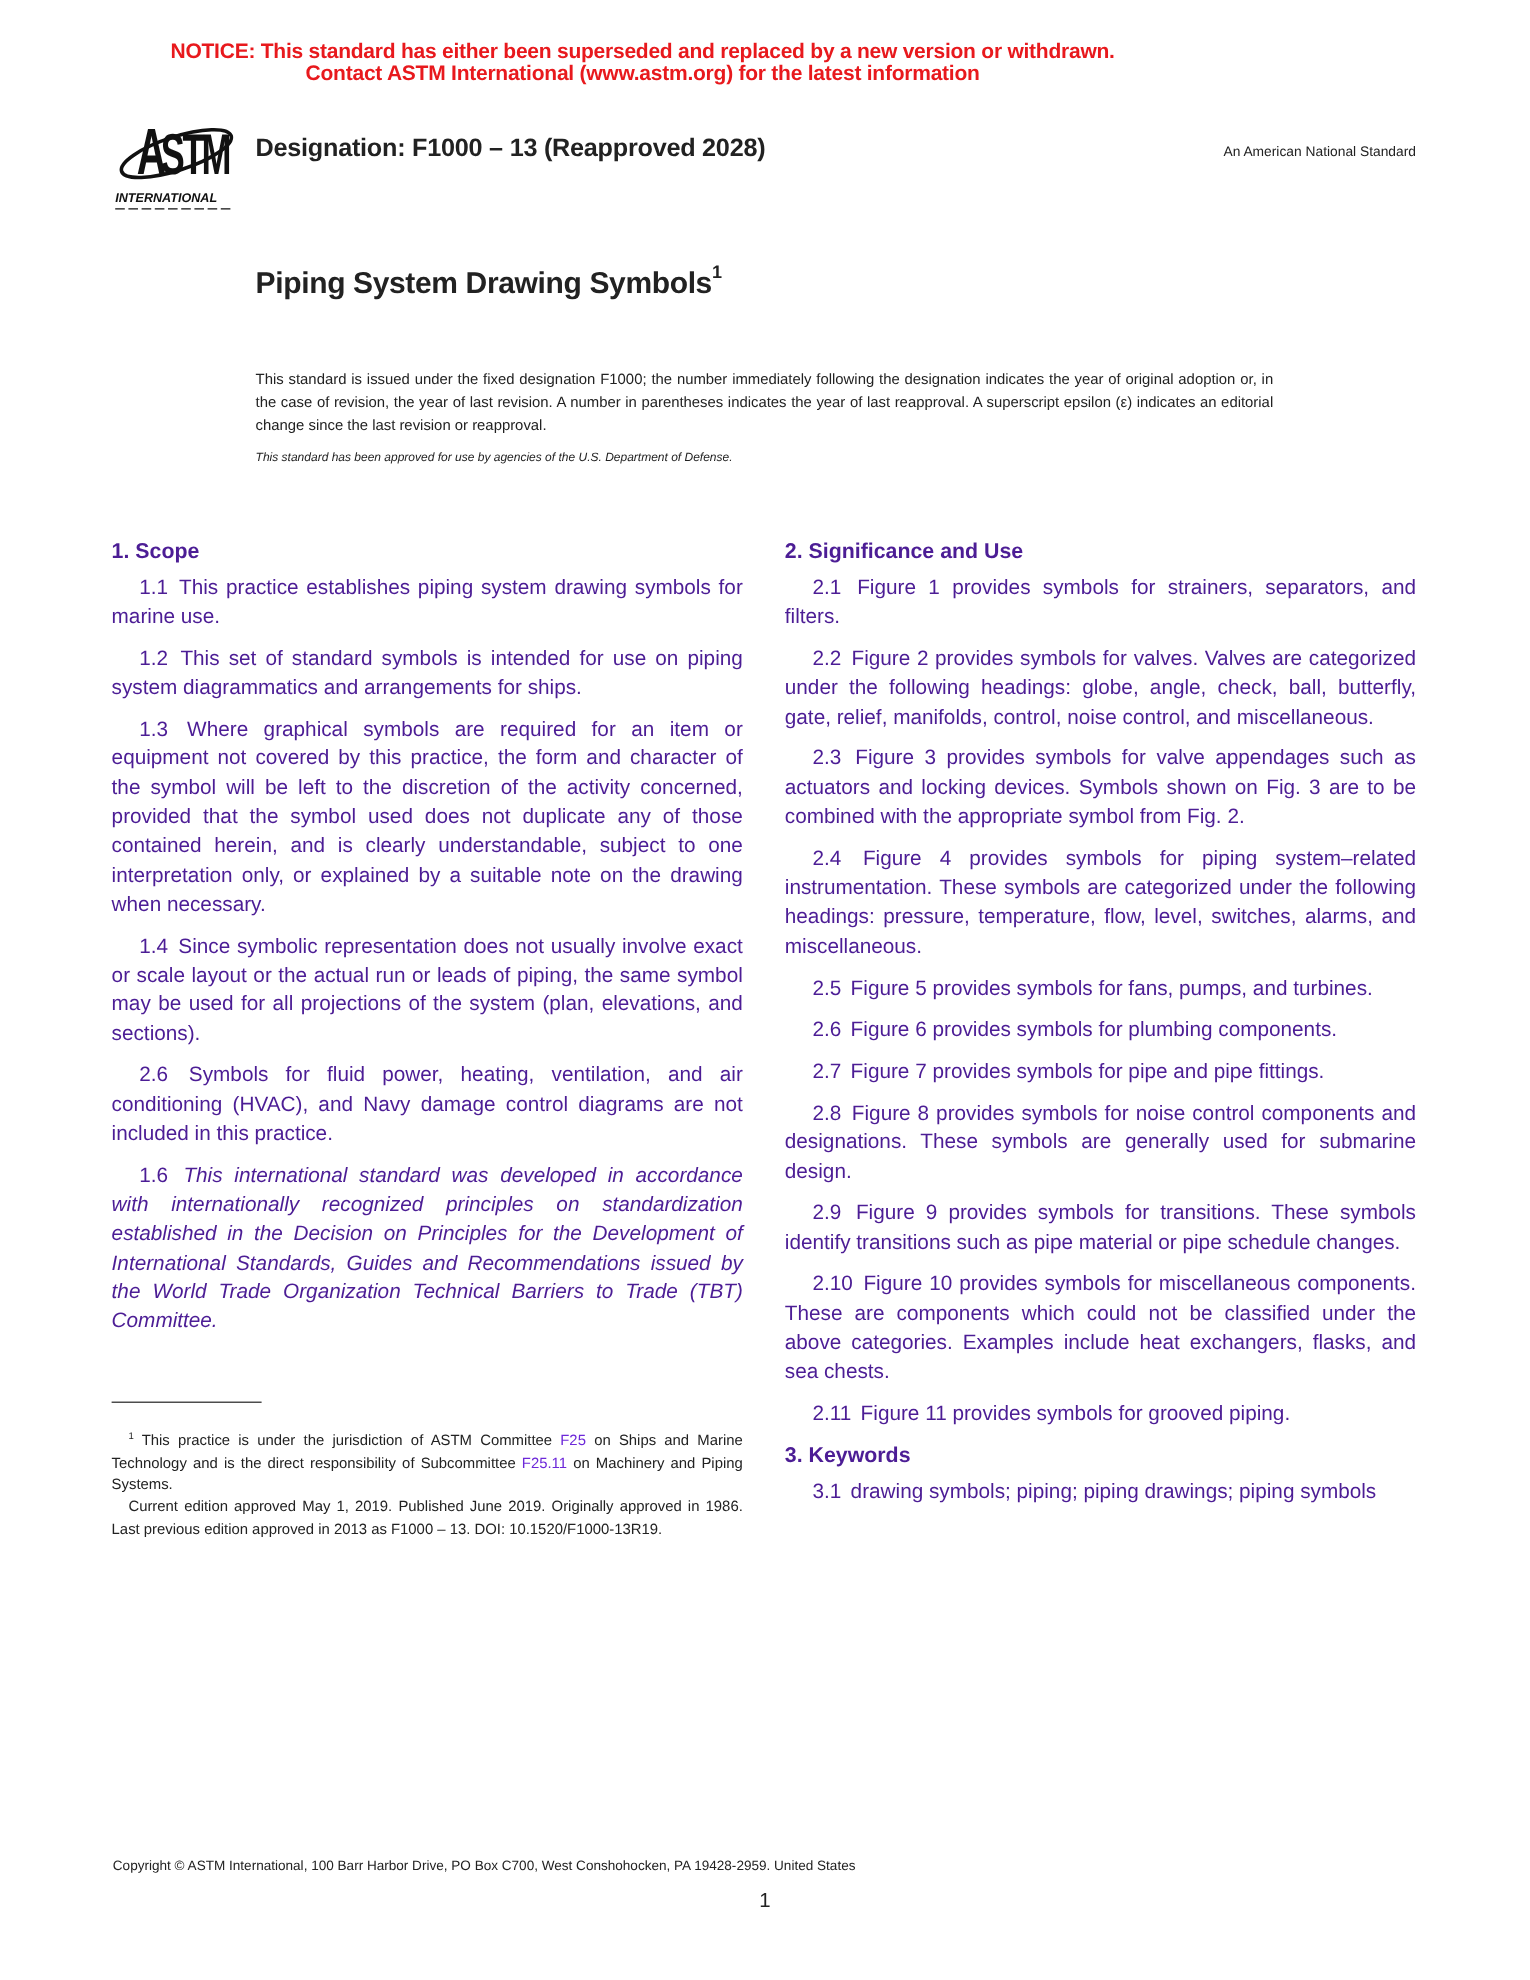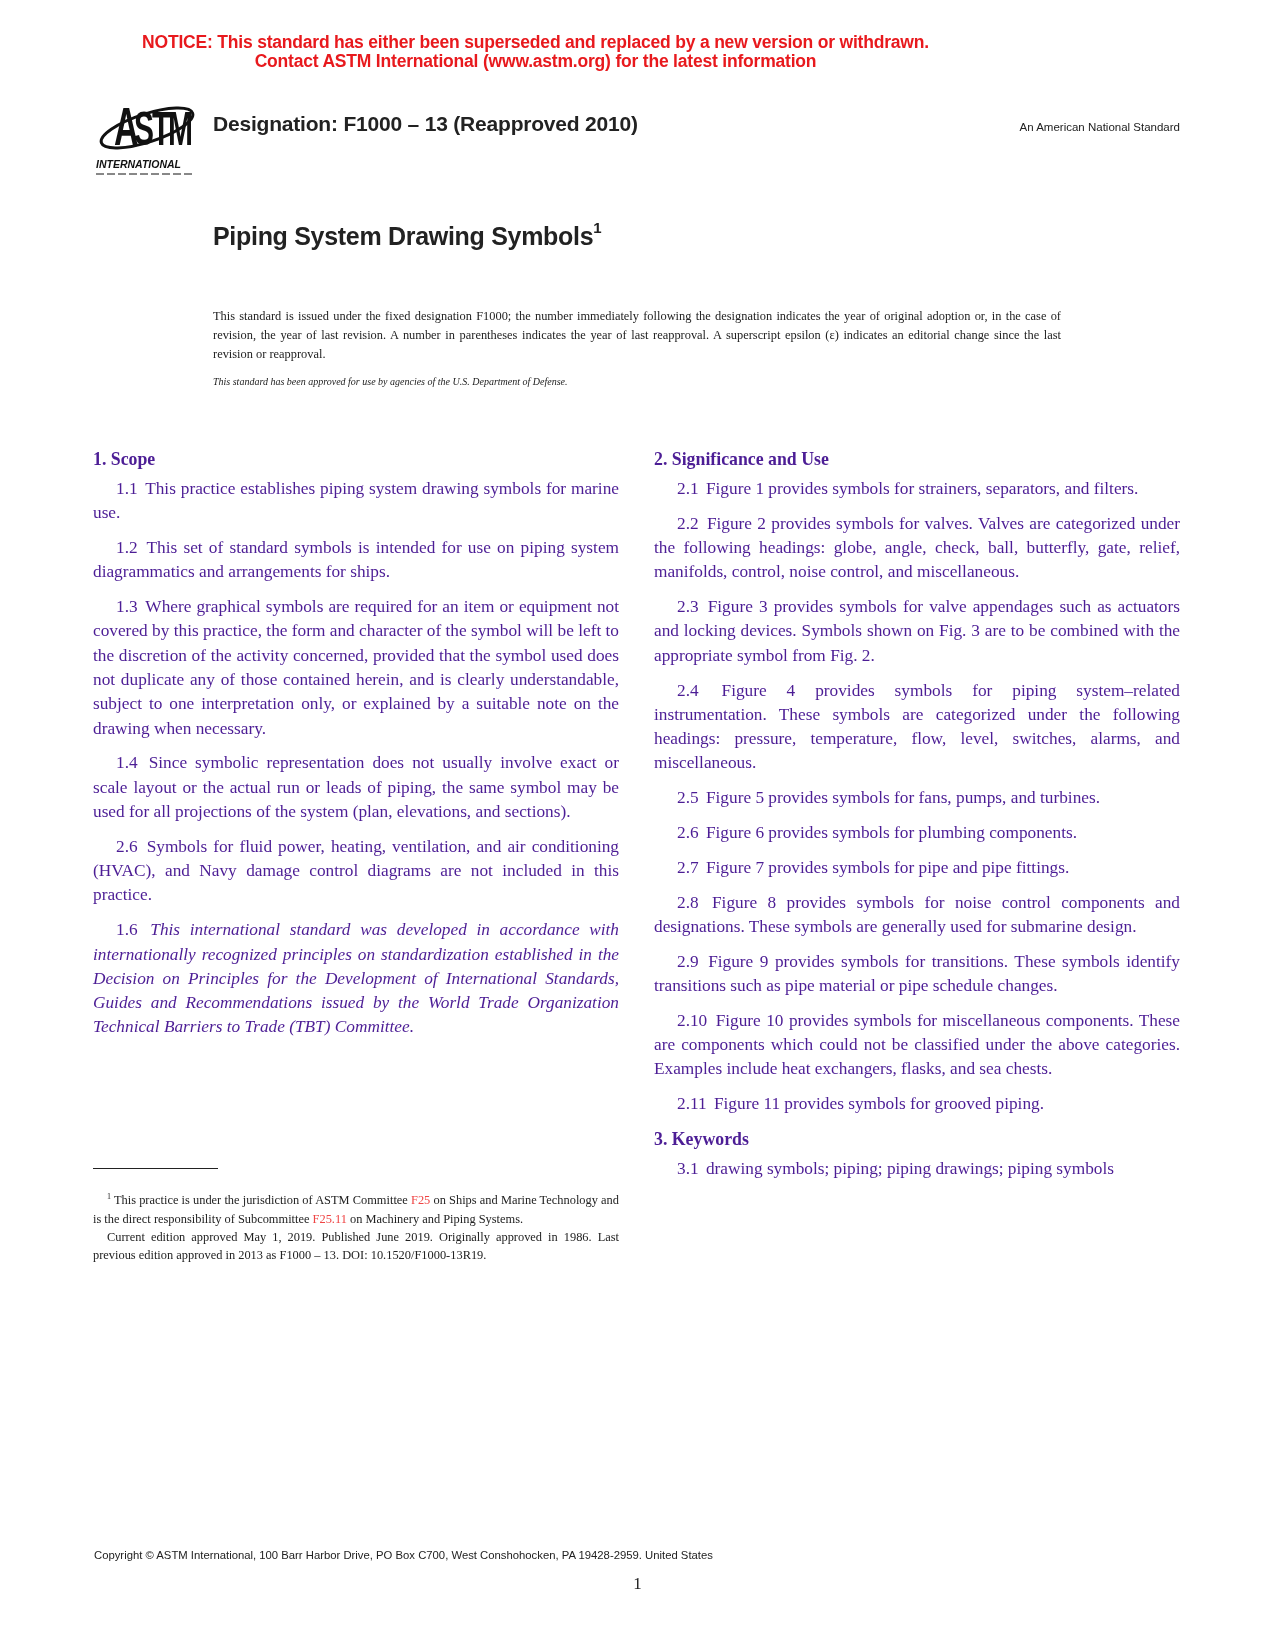--- a/index.html
+++ b/index.html
@@ -1,18 +1,18 @@
 <!DOCTYPE html>
 <html><head>
 <meta charset="utf-8">
 <style>
   html, body { margin: 0; padding: 0; background: #ffffff; }
   body { width: 1275px; height: 1650px; position: relative; overflow: hidden; color: #1a1a1a; }
   .sans { font-family: "Liberation Sans", "DejaVu Sans", sans-serif; }
-  .serif { font-family: Liberation Serif, serif; }
+  .serif { font-family: Liberation Sans, sans-serif; }
 
   .notice { position: absolute; left: 0; width: 1071px; top: 33px; text-align: center; color: #e8191d; font-weight: bold; font-size: 17.5px; line-height: 19px; letter-spacing: -0.2px; }
 
   .logo { position: absolute; left: 94px; top: 84px; width: 108px; height: 96px; }
   .designation { position: absolute; left: 213px; top: 112px; font-size: 21px; font-weight: bold; color: #222; letter-spacing: -0.2px; }
   .ans { position: absolute; right: 95px; top: 121px; font-size: 11.5px; color: #222; }
 
   .title { position: absolute; left: 213px; top: 215px; font-size: 25px; font-weight: bold; line-height: 32px; color: #222; letter-spacing: -0.3px; }
   .title sup { font-size: 15px; position: relative; top: -3px; }
 
@@ -25,21 +25,21 @@
   .col h2 { font-size: 17.8px; font-weight: bold; margin: 0 0 6px 0; line-height: 24px; }
   .col p { margin: 0 0 10.5px 0; text-indent: 23px; text-align: justify; }
   .col p .num { margin-right: 3px; }
   .col p.ital .txt { font-style: italic; }
   .col h2.kw { margin-top: 3px; }
 
   .fn-rule { position: absolute; left: 93px; top: 1168px; width: 125px; border-top: 1.5px solid #222; }
   .footnotes { position: absolute; left: 93px; top: 1188px; width: 526px; font-size: 12.4px; line-height: 18.4px; color: #222; }
   .footnotes p { margin: 0; text-indent: 14px; text-align: justify; }
   .footnotes sup { font-size: 8px; }
-  .link { color: #ef4444; }
+  .link { color: #6d28d9; }
 
   .copyright { position: absolute; left: 94px; top: 1549px; font-size: 11.3px; color: #222; }
   .pagenum { position: absolute; left: 0; width: 1275px; top: 1574px; text-align: center; font-size: 17px; color: #222; }
 </style>
 </head>
 <body>
 
 <div class="notice sans">
   <div>NOTICE: This standard has either been superseded and replaced by a new version or withdrawn.</div>
   <div>Contact ASTM International (www.astm.org) for the latest information</div>
@@ -50,21 +50,21 @@
     <ellipse cx="53" cy="44" rx="48" ry="14" fill="none" stroke="#111" stroke-width="3" transform="rotate(-18 53 44)"></ellipse>
     <text x="20" y="60" font-family="Liberation Sans, sans-serif" font-weight="bold" font-size="34" fill="#111" transform="scale(1,1.6) translate(0,-22)">A</text>
     <text x="40" y="60" font-family="Liberation Sans, sans-serif" font-weight="bold" font-size="30" fill="#111" transform="scale(1,1.6) translate(0,-22)">S</text>
     <text x="58" y="60" font-family="Liberation Sans, sans-serif" font-weight="bold" font-size="30" fill="#111" transform="scale(1,1.6) translate(0,-22)">T</text>
     <text x="74" y="60" font-family="Liberation Sans, sans-serif" font-weight="bold" font-size="30" fill="#111" transform="scale(1,1.6) translate(0,-22)">M</text>
     <text x="2" y="84" font-family="Liberation Sans, sans-serif" font-weight="bold" font-style="italic" font-size="10.5" fill="#111">INTERNATIONAL</text>
     <line x1="2" y1="90" x2="100" y2="90" stroke="#111" stroke-width="1" stroke-dasharray="8 3"></line>
   </svg>
 </div>
 
-<div class="designation sans">Designation: F1000 – 13 (Reapproved 2010)</div>
+<div class="designation sans">Designation: F1000 – 13 (Reapproved 2028)</div>
 <div class="ans sans">An American National Standard</div>
 
 <div class="title sans">
   <div><span>Piping System Drawing Symbols</span><sup>1</sup></div>
 </div>
 
 <div class="intro serif">This standard is issued under the fixed designation F1000; the number immediately following the designation indicates the year of original adoption or, in the case of revision, the year of last revision. A number in parentheses indicates the year of last reapproval. A superscript epsilon (ε) indicates an editorial change since the last revision or reapproval.</div>
 <div class="dod serif">This standard has been approved for use by agencies of the U.S. Department of Defense.</div>
 
 <div class="col left serif">

